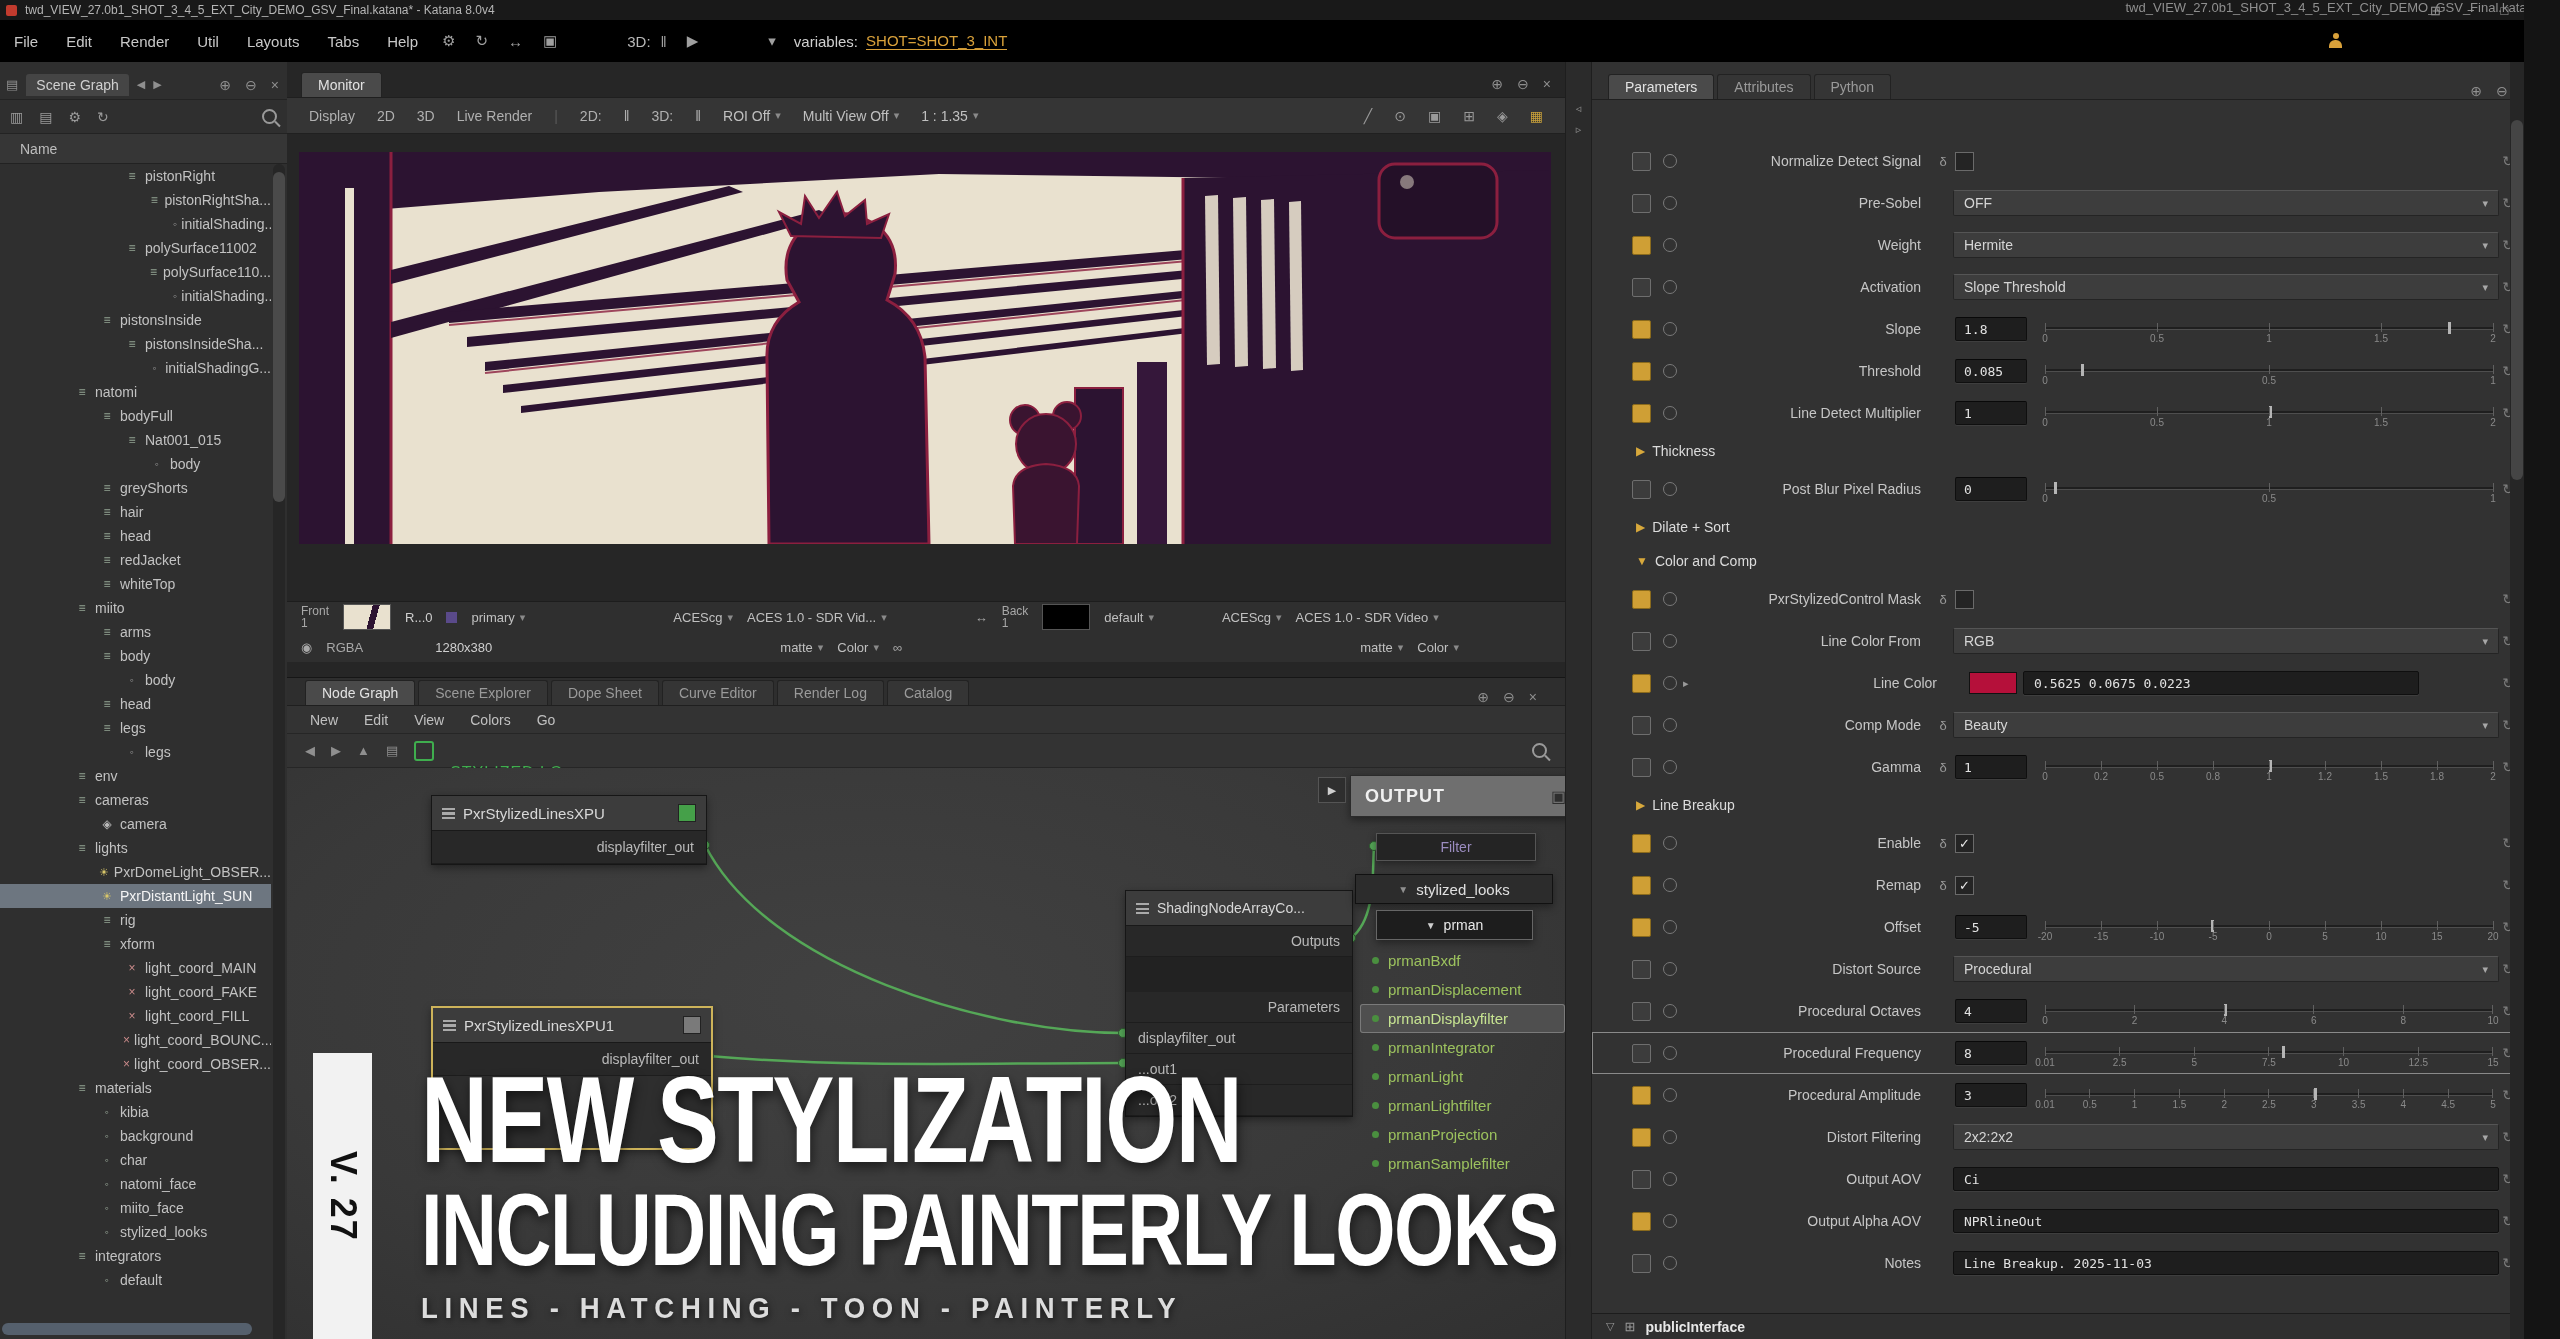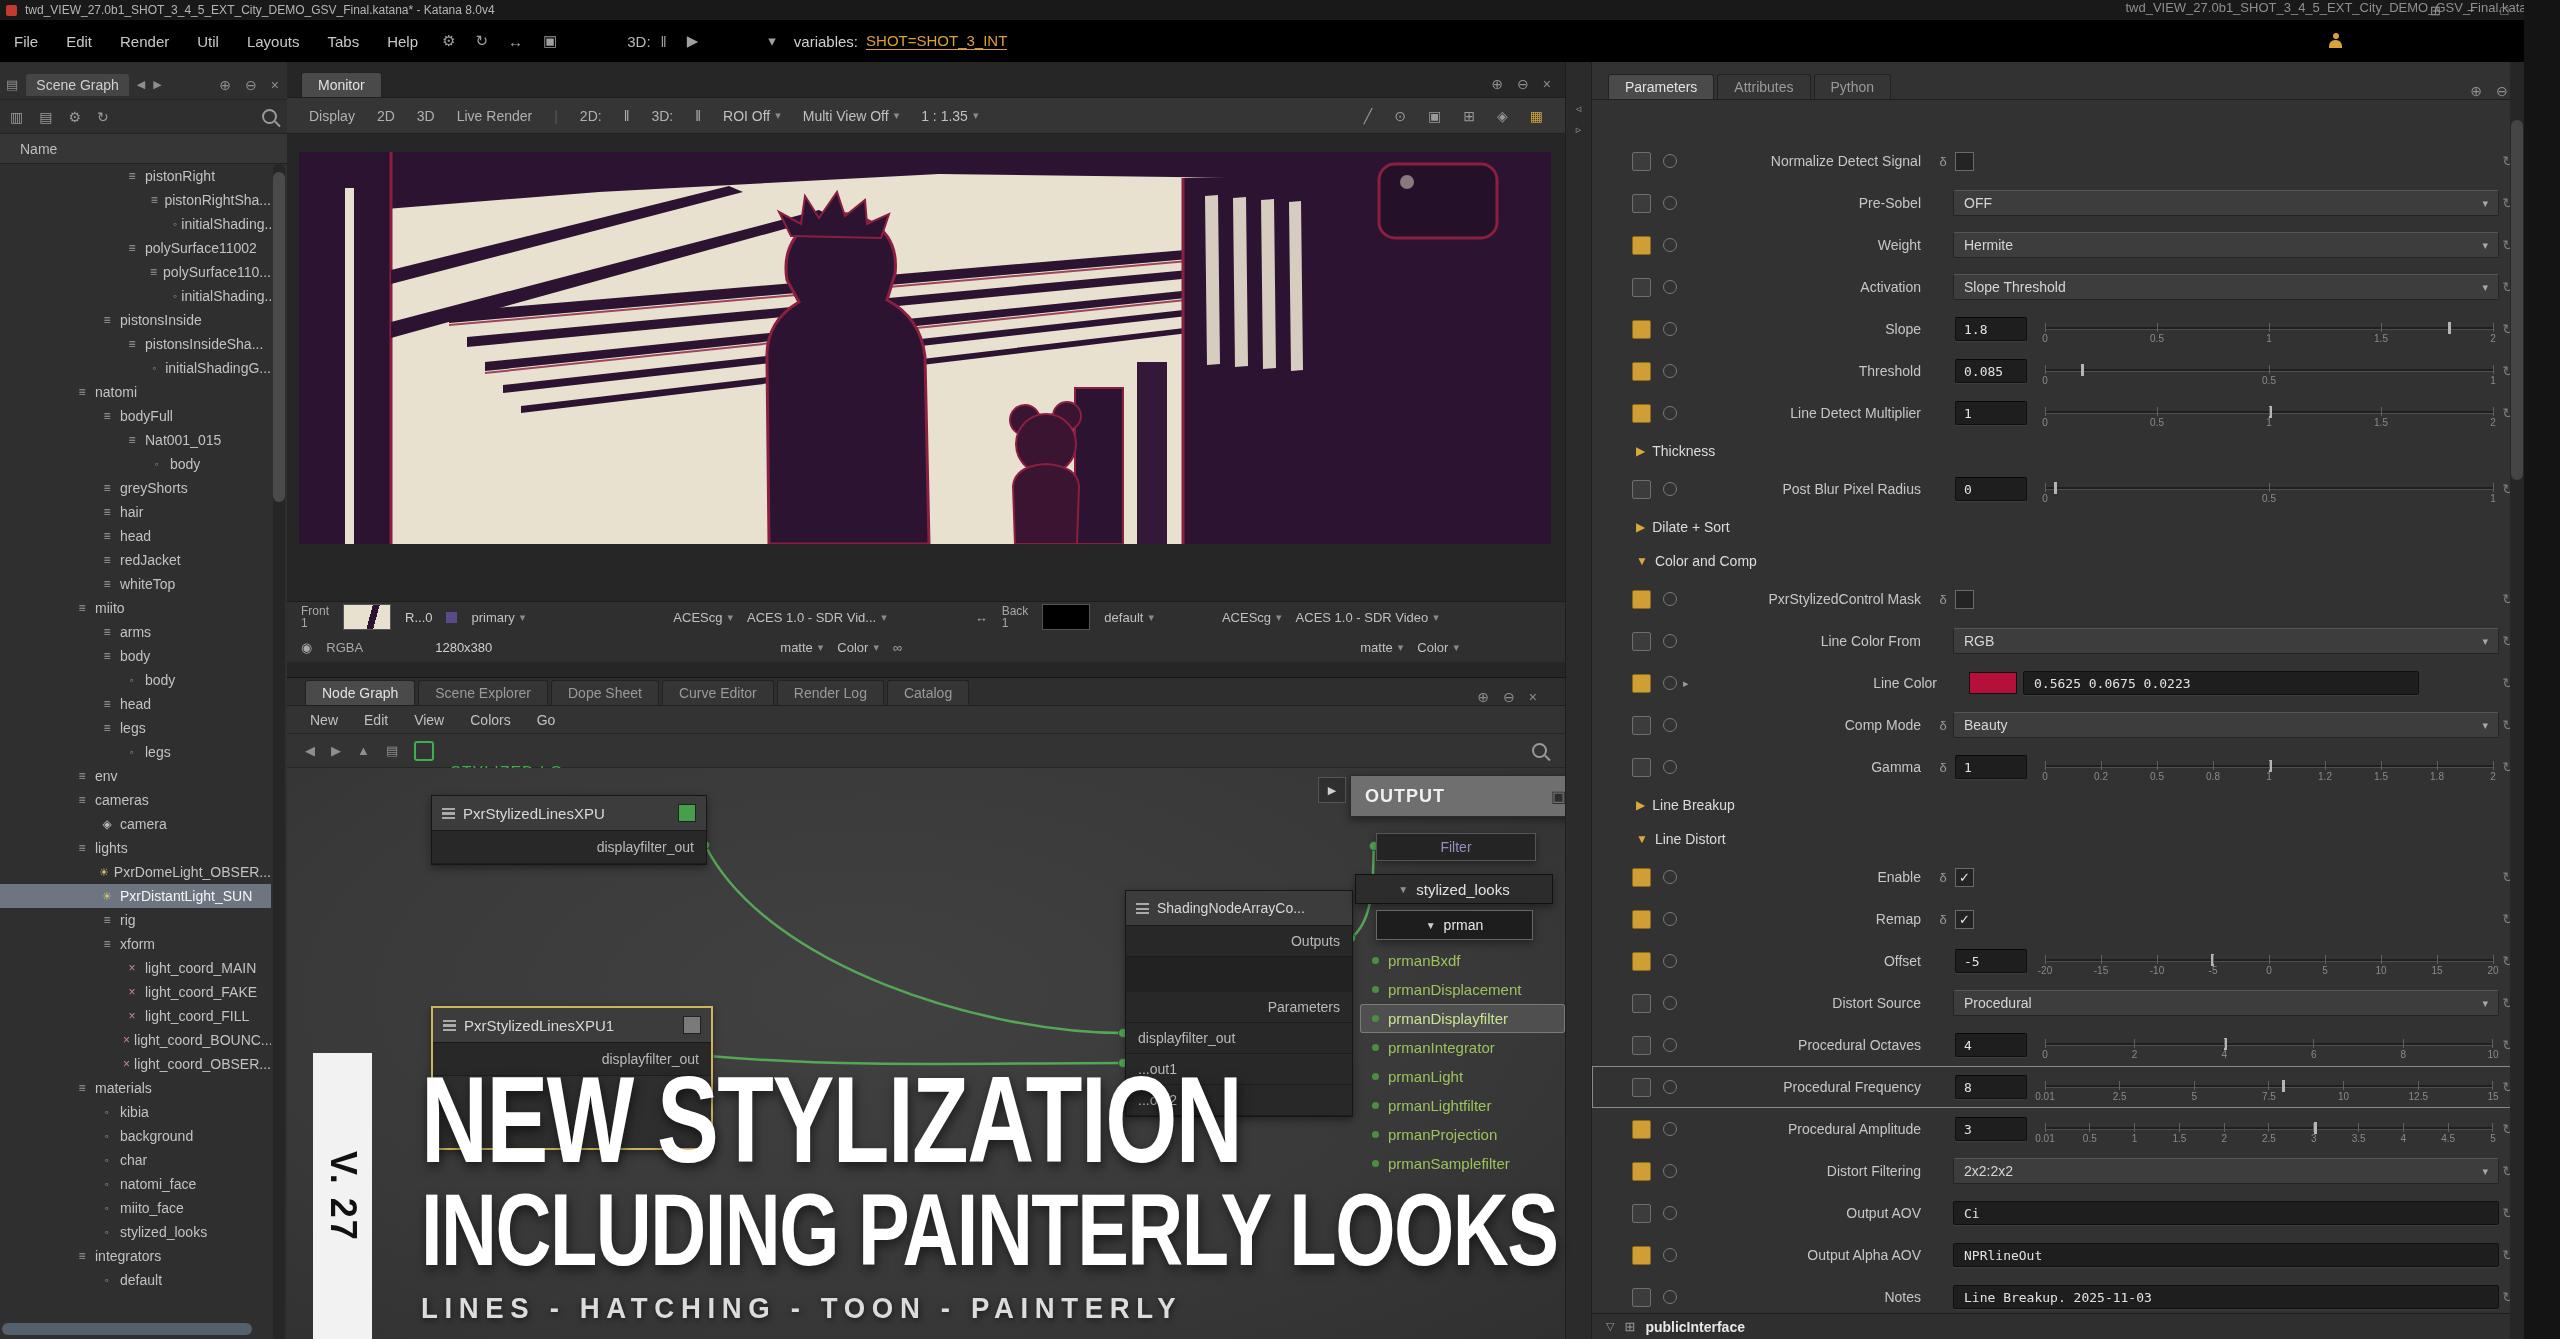--- a/index.html
+++ b/index.html
@@ -1159,26 +1159,20 @@
           <span class="row-tool">↻</span>
         </div>
 
         <div class="prow group collapsed">
           <span class="grp-arrow"></span>
 
           <span class="plabel">Line Breakup</span>
 
         </div>
 
-        <div class="prow group expanded">
-          <span class="grp-arrow"></span>
-
-          <span class="plabel">Line Distort</span>
-
-        </div>
 
         <div class="prow check b-yellow delta">
 
           <span class="badge"></span>
           <span class="eye"></span>
 
           <span class="plabel">Enable</span>
           <span class="delta-icon">δ</span>
 
           <span class="w-check">✓</span>

